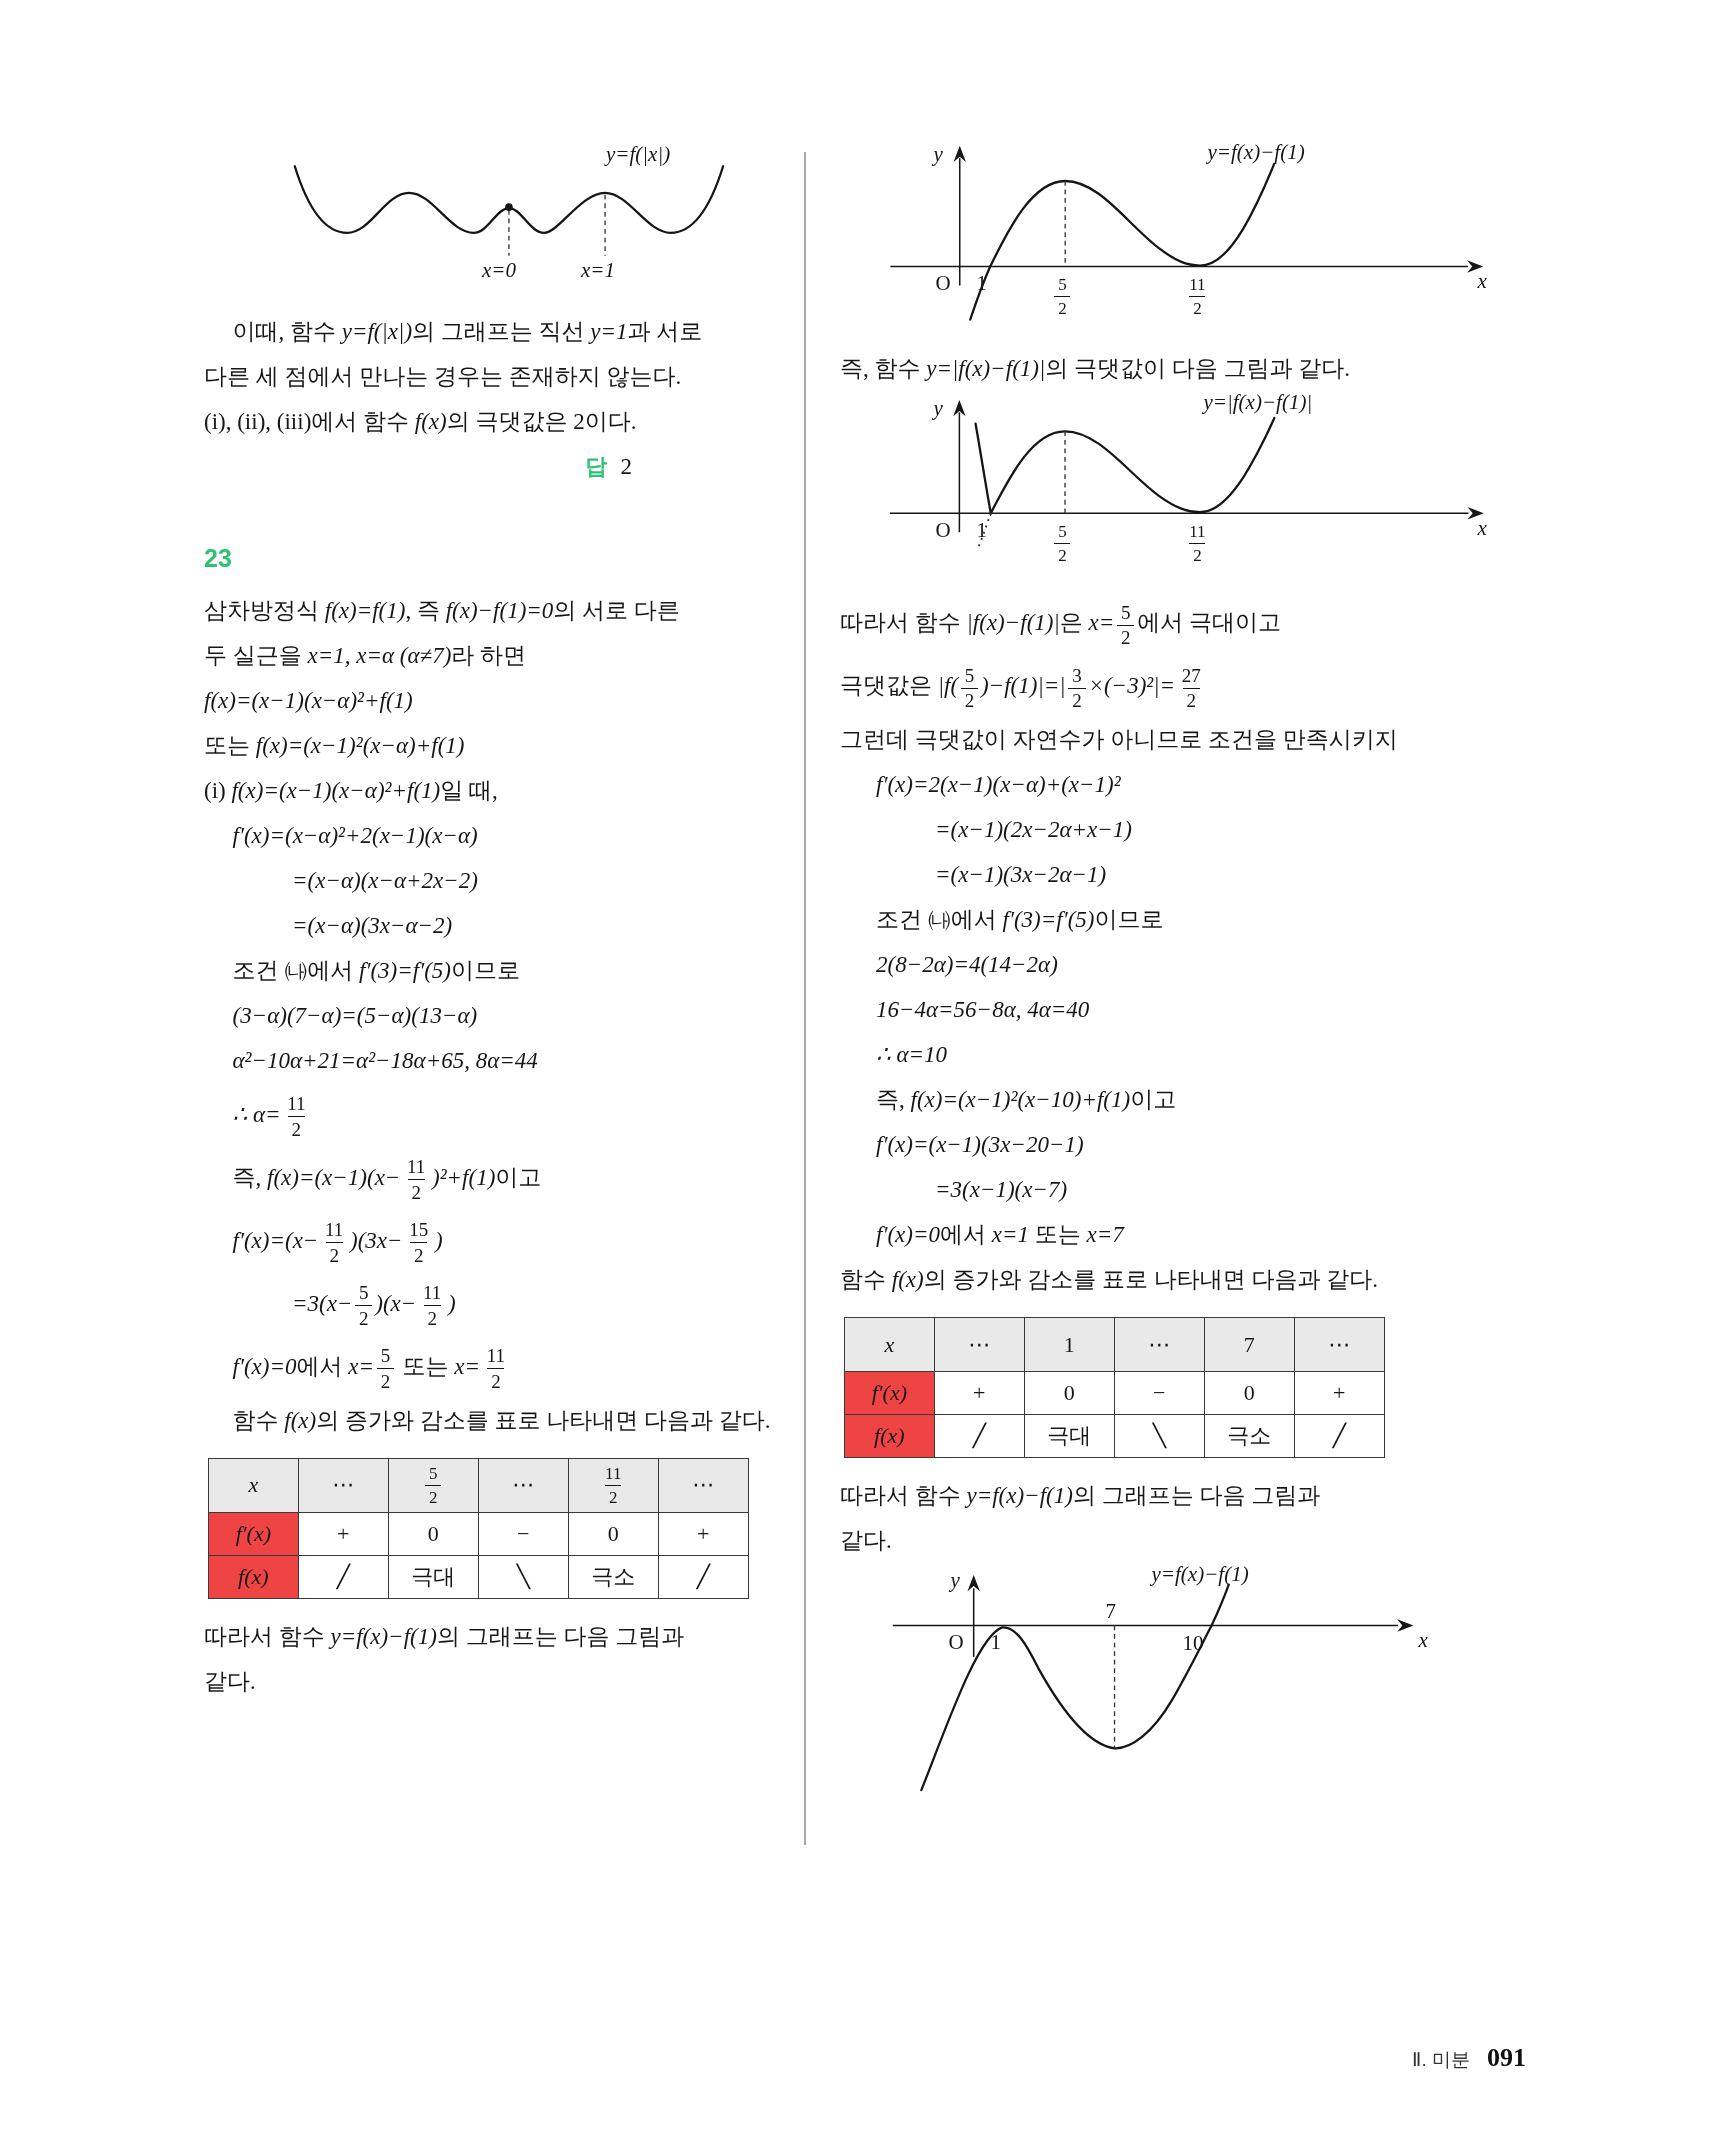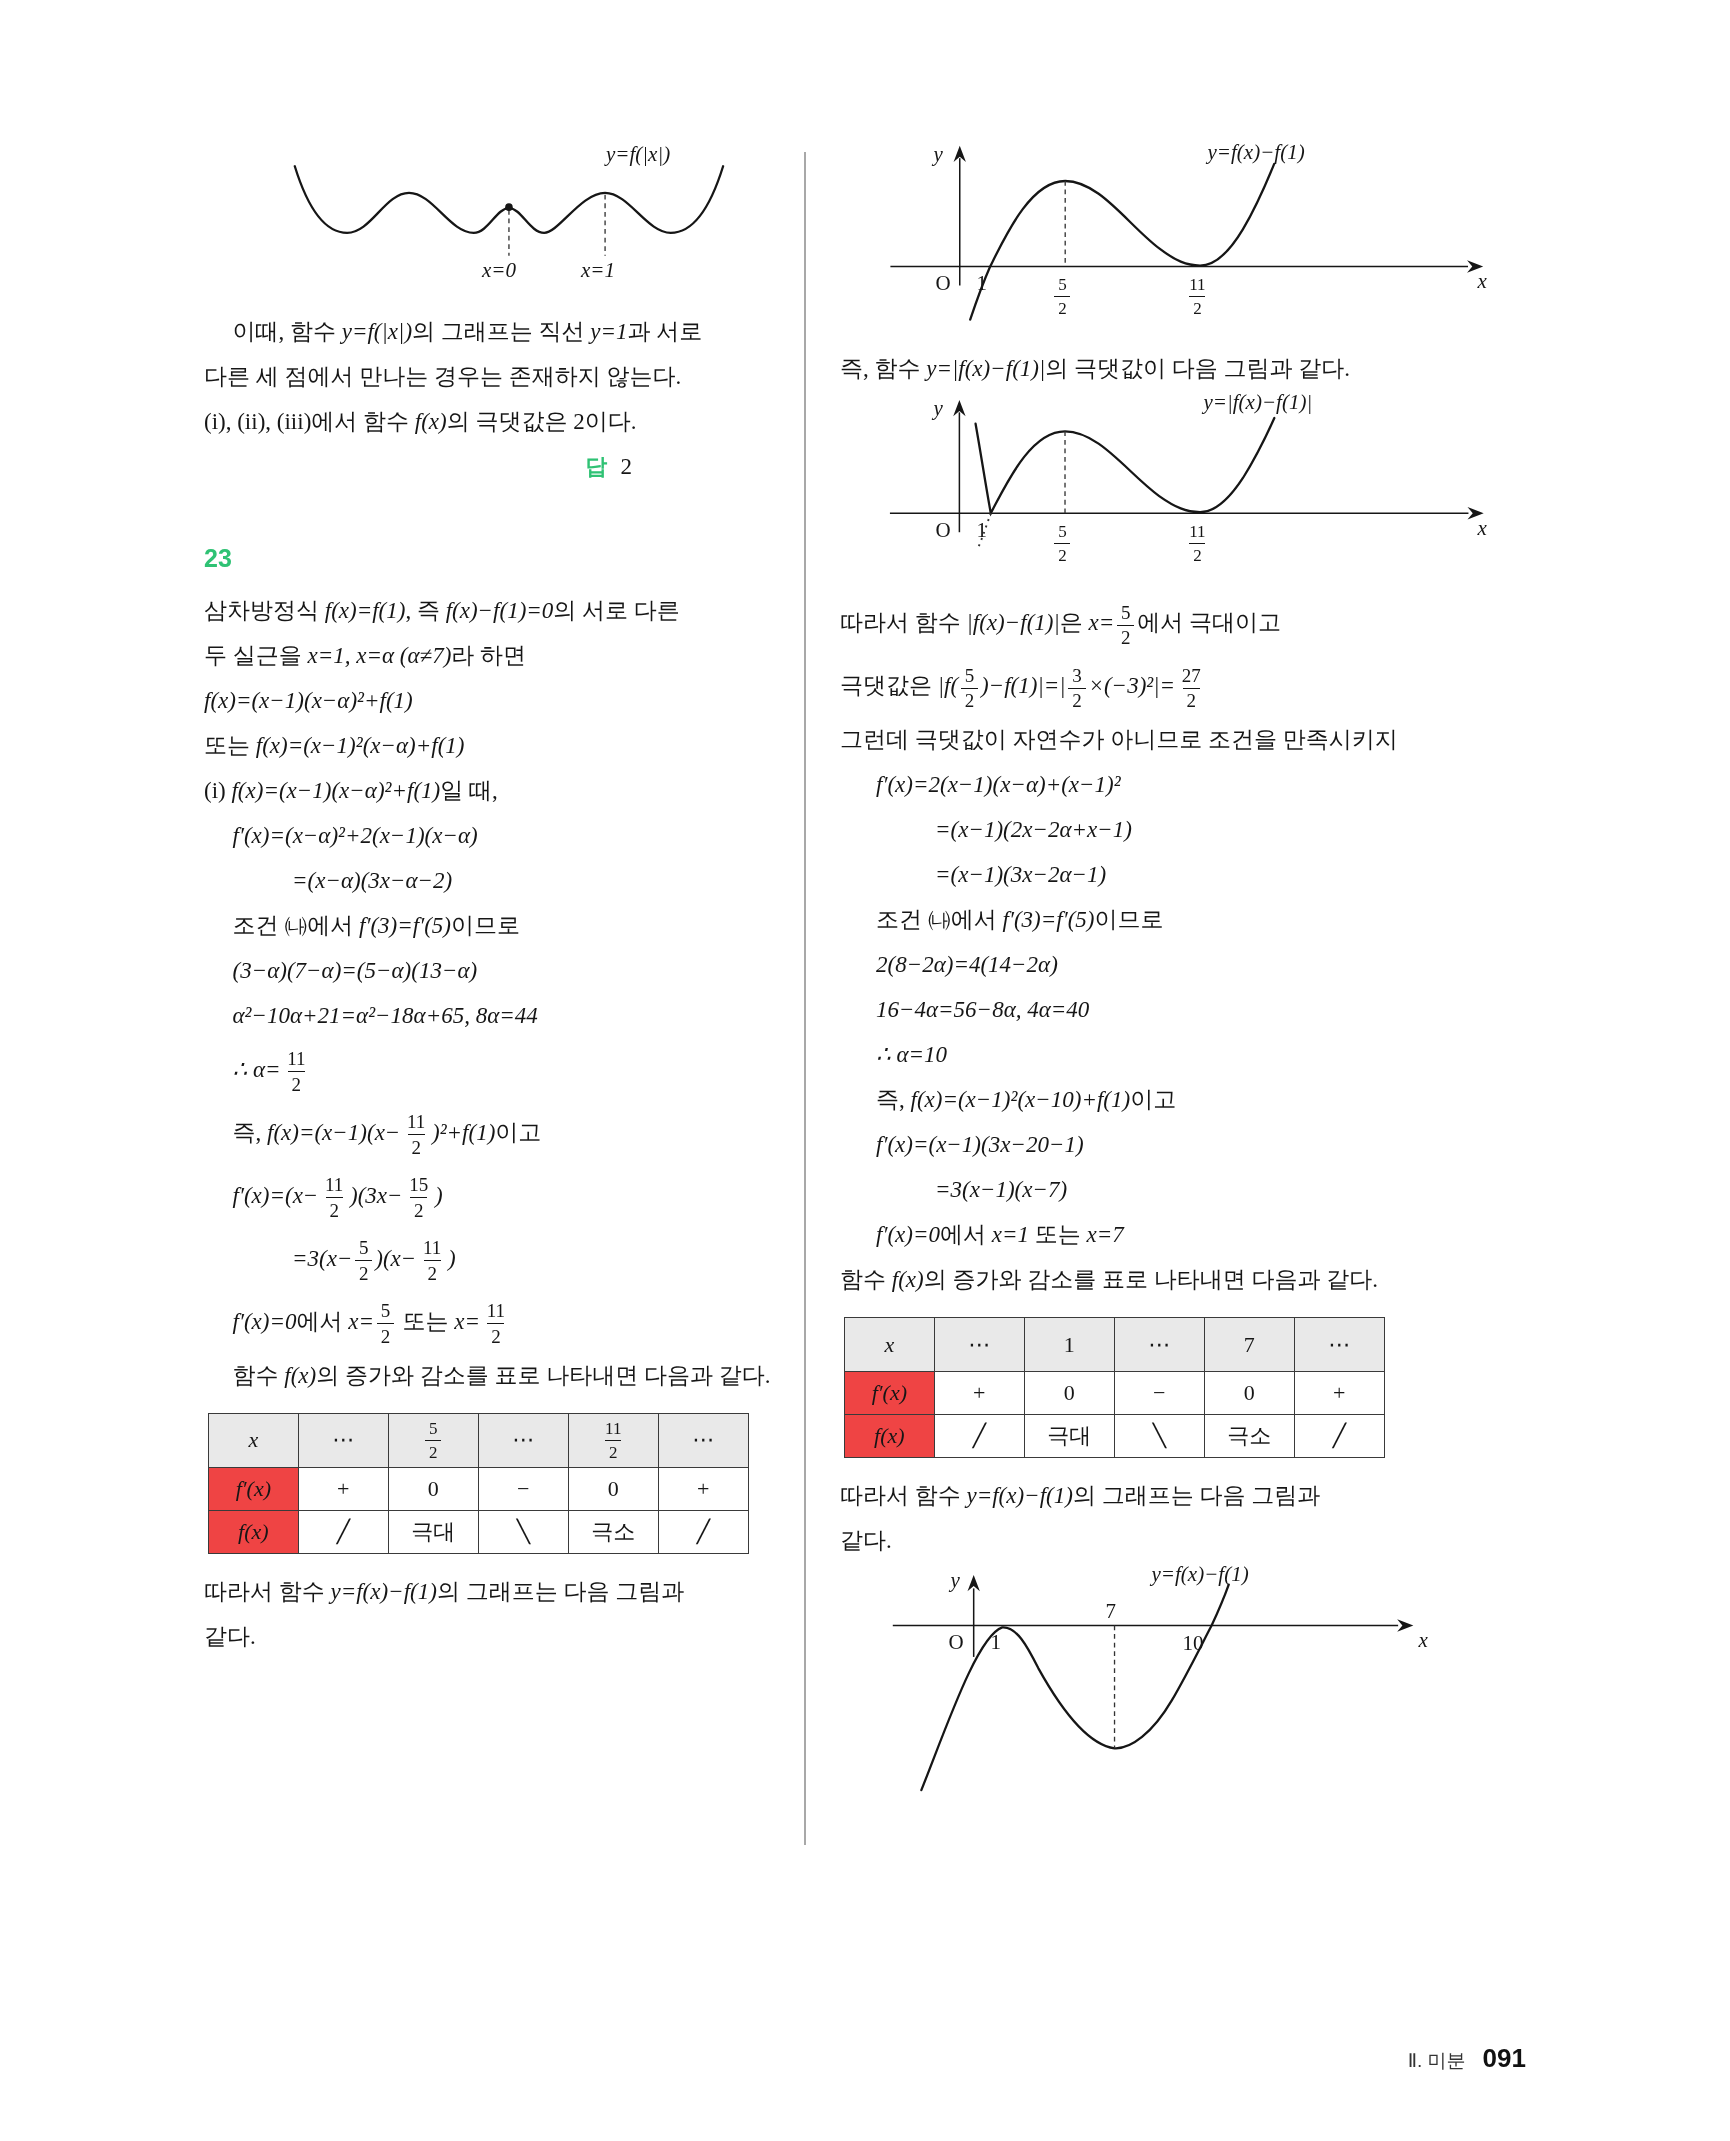--- a/index.html
+++ b/index.html
@@ -53,21 +53,21 @@
   .pt{fill:var(--ink);}
 
   .inc-table{border-collapse:collapse;margin:15px 0 15px 3.8px;font-size:22px;}
   .inc-table td{border:1.3px solid #3a3a3a;width:89px;height:42px;text-align:center;vertical-align:middle;padding:0;}
   .inc-table tr:first-child td{background:#e9e9e9;height:53px;}
   .inc-table td:first-child{background:#ef4444;}
   .inc-table .fn,.inc-table .fd{font-size:17px;}
 
   .page-footer{position:absolute;top:2043px;right:204px;display:flex;align-items:baseline;gap:17px;}
   .footer-section{font-size:19px;color:#333;font-family:"Liberation Sans",sans-serif;}
-  .footer-page{font-size:26px;font-weight:bold;font-family:Liberation Sans, sans-serif;color:#111;}
+  .footer-page{font-size:26px;font-weight:bold;font-family:Liberation Serif, serif;color:#111;}
 </style>
 </head>
 <body>
 
 <div class="page">
   <div class="divider"></div>
 
   <section class="col col-left">
 
     <figure class="graph g-abs">
@@ -91,20 +91,21 @@
     </div>
 
     <h2 class="problem-number">23</h2>
 
     <div class="line"><span class="sg-k">삼차방정식 </span><span class="sg-m">f(x)=f(1)</span><span class="sg-k">, 즉 </span><span class="sg-m">f(x)−f(1)=0</span><span class="sg-k">의 서로 다른</span></div>
     <div class="line"><span class="sg-k">두 실근을 </span><span class="sg-m">x=1, x=α (α≠7)</span><span class="sg-k">라 하면</span></div>
     <div class="line"><span class="sg-m">f(x)=(x−1)(x−α)²+f(1)</span></div>
     <div class="line"><span class="sg-k">또는 </span><span class="sg-m">f(x)=(x−1)²(x−α)+f(1)</span></div>
     <div class="line"><span class="sg-mn">(i) </span><span class="sg-m">f(x)=(x−1)(x−α)²+f(1)</span><span class="sg-k">일 때,</span></div>
     <div class="line ind1"><span class="sg-m">f′(x)=(x−α)²+2(x−1)(x−α)</span></div>
+    <div class="line ind2"><span class="sg-m">=(x−α)(x−α+2x−2)</span></div>
     <div class="line ind2"><span class="sg-m">=(x−α)(3x−α−2)</span></div>
     <div class="line ind1"><span class="sg-k">조건 ㈏에서 </span><span class="sg-m">f′(3)=f′(5)</span><span class="sg-k">이므로</span></div>
     <div class="line ind1"><span class="sg-m">(3−α)(7−α)=(5−α)(13−α)</span></div>
     <div class="line ind1"><span class="sg-m">α²−10α+21=α²−18α+65, 8α=44</span></div>
     <div class="line ind1 tall"><span class="sg-m">∴ α=</span><span class="frac">
           <span class="fn">11</span>
           <span class="fd">2</span>
         </span></div>
     <div class="line ind1 tall"><span class="sg-k">즉, </span><span class="sg-m">f(x)=(x−1)(x−</span><span class="frac">
           <span class="fn">11</span>

